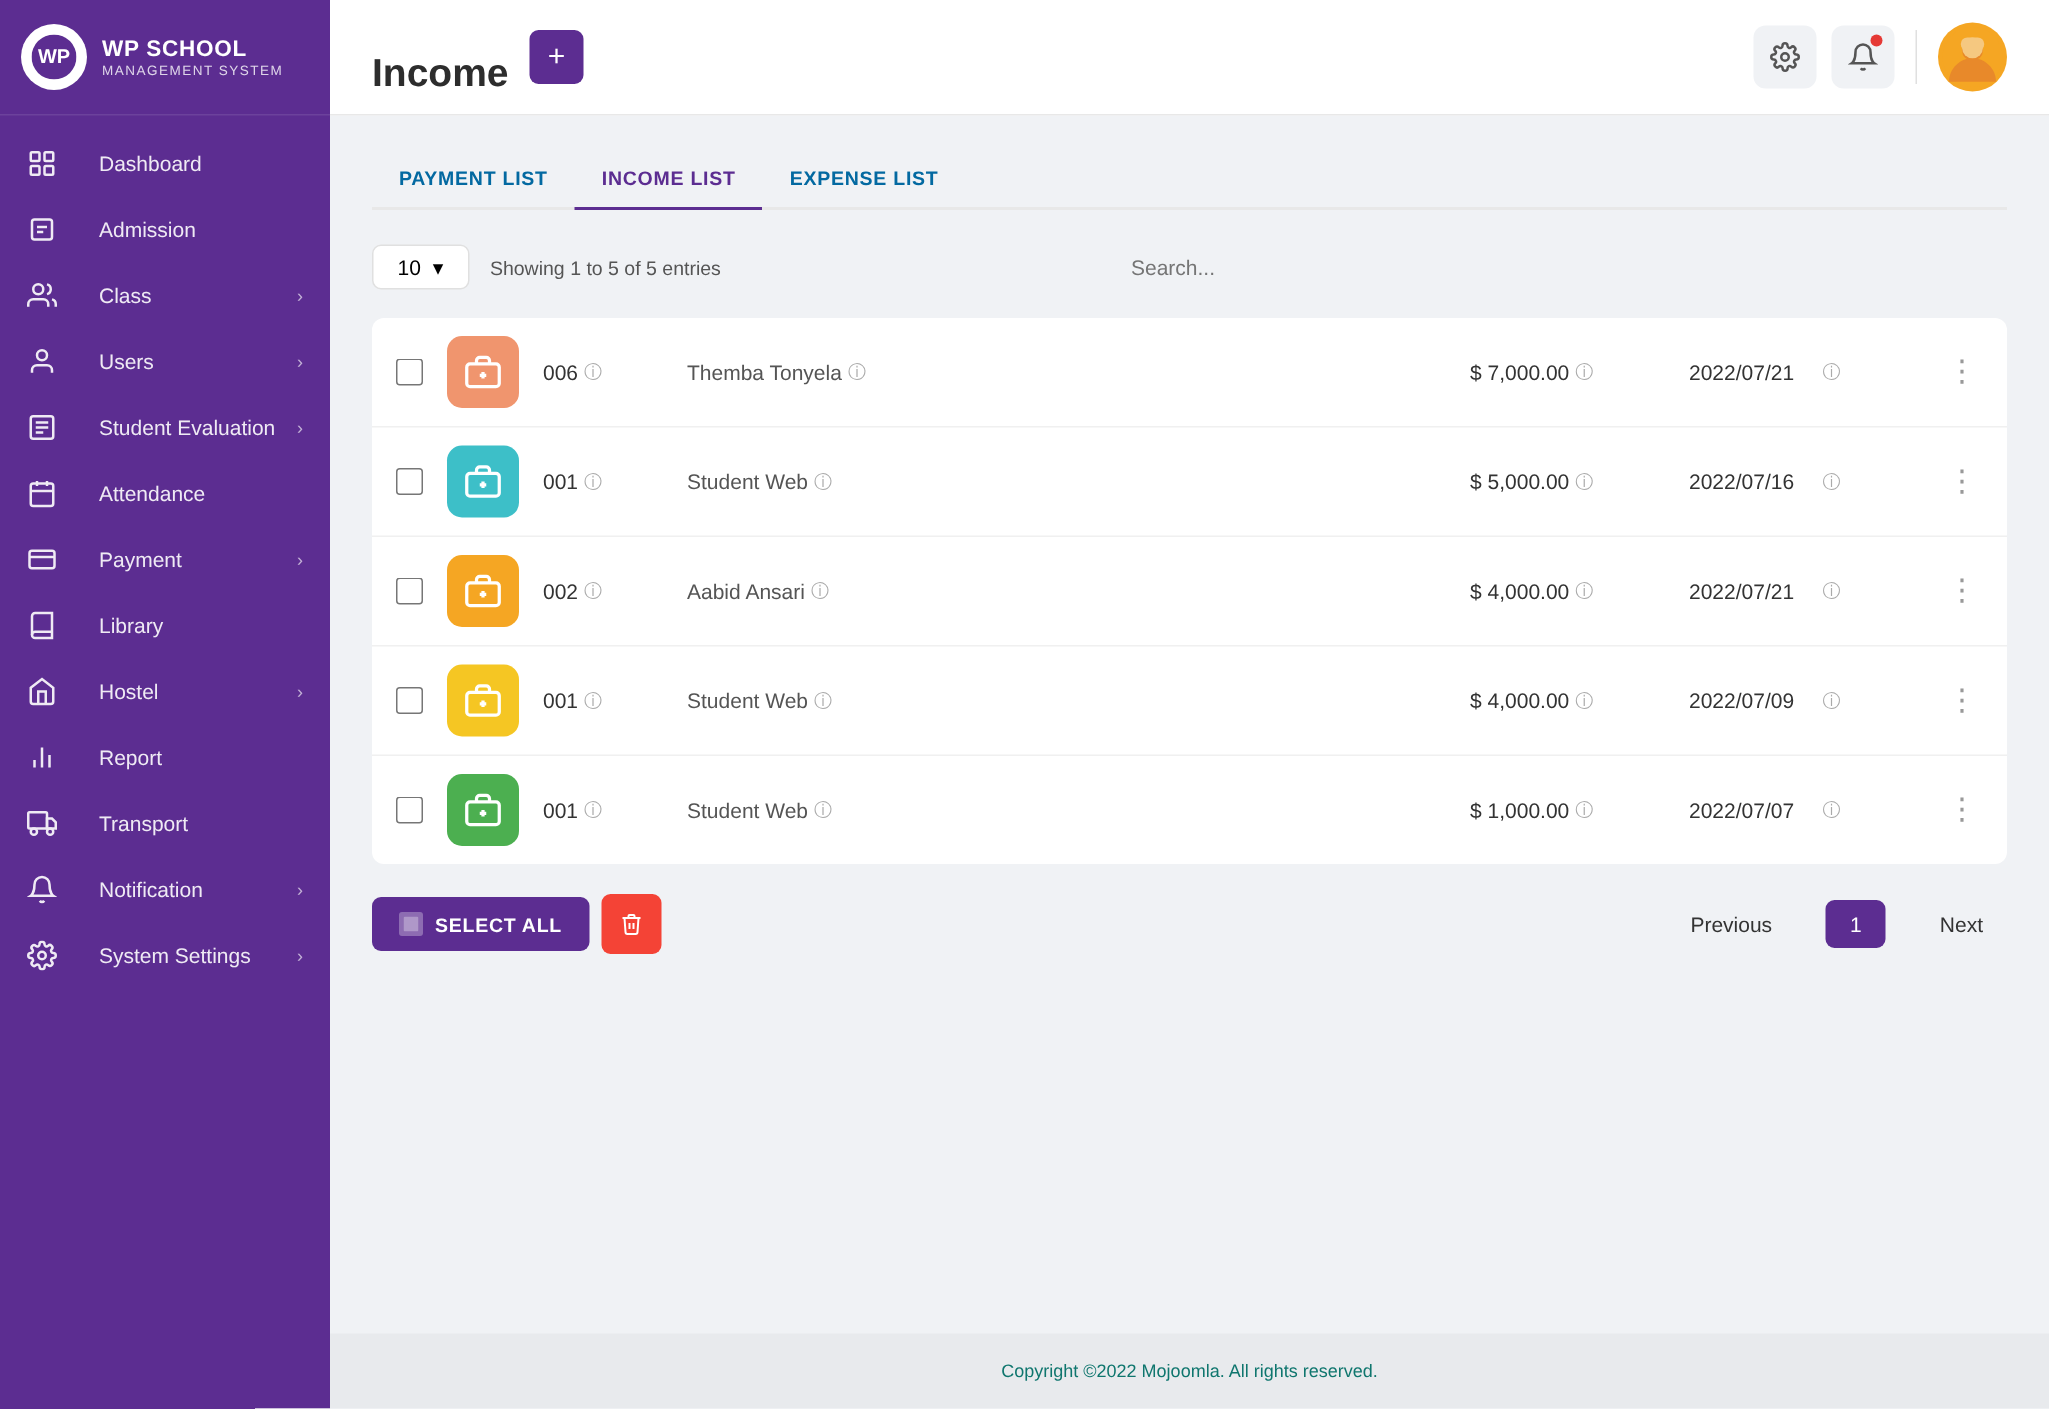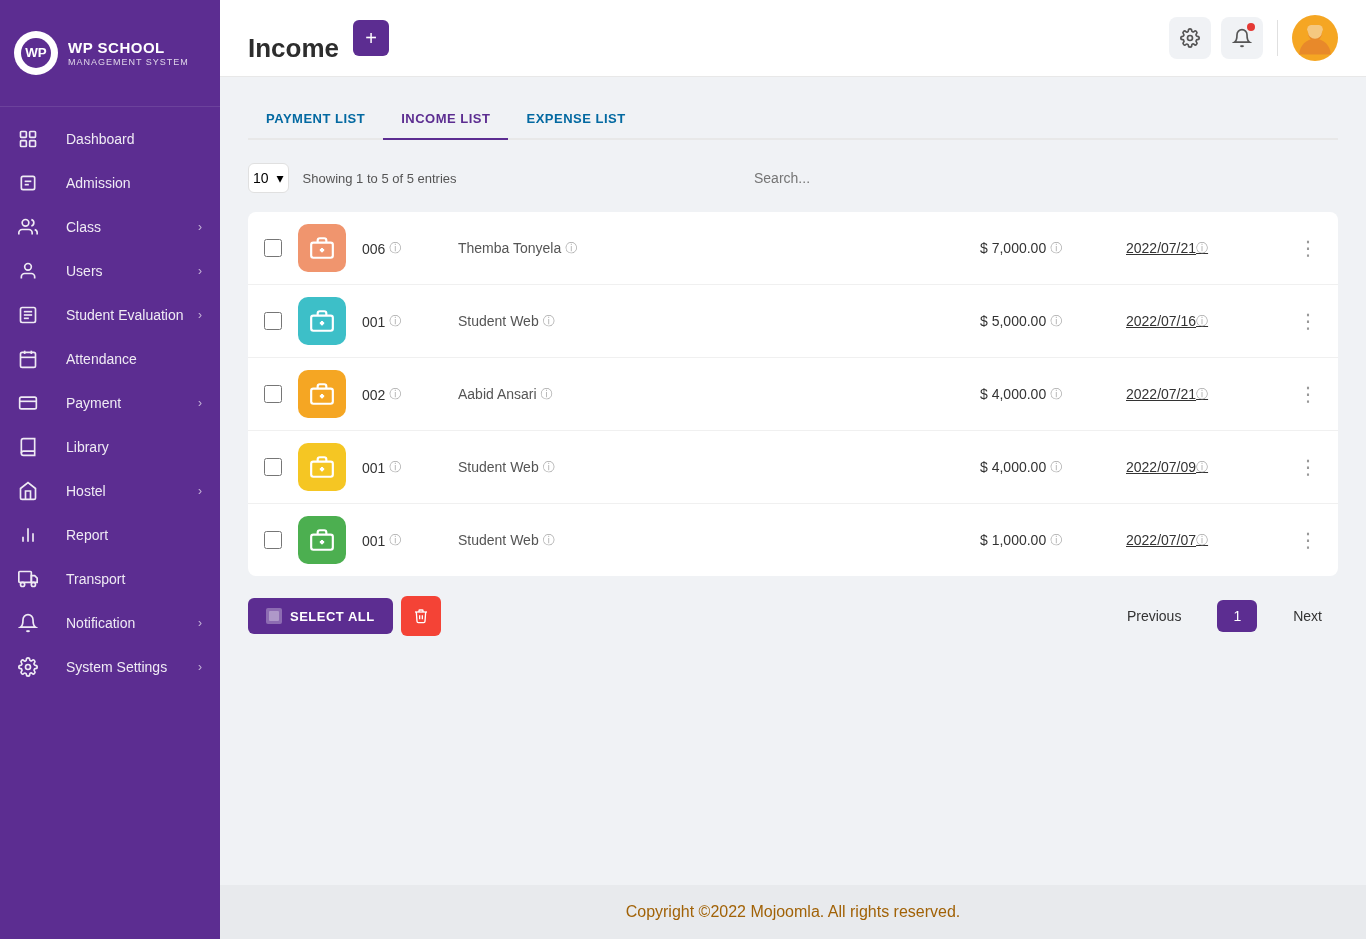--- a/index.html
+++ b/index.html
@@ -14,21 +14,21 @@
       background: #5c2d91;
       color: #fff;
       display: flex;
       flex-direction: column;
       min-height: 939px;
       flex-shrink: 0;
     }
     .sidebar-logo {
       display: flex;
       align-items: center;
-      padding: 31px 14px;
+      padding: 16px 14px;
       border-bottom: 1px solid rgba(255,255,255,0.1);
       gap: 10px;
     }
     .logo-icon {
       width: 44px; height: 44px;
       background: #fff;
       border-radius: 50%;
       display: flex; align-items: center; justify-content: center;
       overflow: hidden;
       flex-shrink: 0;
@@ -107,21 +107,21 @@
     .tab.active { color: #5c2d91; border-bottom-color: #5c2d91; }
 
     
     .table-toolbar {
       display: flex; align-items: center; justify-content: space-between;
       margin-bottom: 16px; gap: 16px;
     }
     .entries-select {
       display: flex; align-items: center; gap: 8px;
       background: #fff; border: 1px solid #e0e0e0; border-radius: 6px;
-      padding: 6px 4px; font-size: 14px; cursor: pointer;
+      padding: 6px 16px; font-size: 14px; cursor: pointer;
     }
     .showing-text { font-size: 13px; color: #555; text-align: center; }
     .search-input {
       flex: 1; max-width: 600px;
       background: #f0f2f5; border: none; border-radius: 6px;
       padding: 10px 16px; font-size: 14px; color: #888;
       outline: none;
     }
 
     
@@ -133,24 +133,24 @@
       gap: 16px;
     }
     .table-row:last-child { border-bottom: none; }
     .row-check { width: 18px; height: 18px; flex-shrink: 0; cursor: pointer; }
     .row-icon {
       width: 48px; height: 48px; border-radius: 10px;
       display: flex; align-items: center; justify-content: center;
       flex-shrink: 0;
     }
     .row-icon svg { width: 26px; height: 26px; }
-    .row-id { min-width: 80px; font-size: 14px; color: #333; display: flex; align-items: flex-end; gap: 4px; }
+    .row-id { min-width: 80px; font-size: 14px; color: #333; display: flex; align-items: center; gap: 4px; }
     .row-name { flex: 1; font-size: 14px; color: #555; display: flex; align-items: center; gap: 4px; }
     .row-amount { min-width: 130px; font-size: 14px; color: #333; display: flex; align-items: center; gap: 4px; }
-    .row-date { min-width: 150px; font-size: 14px; color: #333; display: flex; align-items: flex-start; gap: 0; text-decoration: underline; }
+    .row-date { min-width: 150px; font-size: 14px; color: #333; display: flex; align-items: flex-start; gap: 19px; }
     .row-actions { min-width: 30px; display: flex; justify-content: flex-end; }
     .info-icon { color: #aaa; font-size: 12px; cursor: pointer; }
     .dots-btn { background: none; border: none; cursor: pointer; color: #999; font-size: 20px; line-height: 1; padding: 0 4px; }
 
     
     .bottom-bar {
       display: flex; align-items: center; justify-content: space-between;
       padding: 20px 0 10px;
     }
     .bottom-left { display: flex; align-items: center; gap: 8px; }
@@ -168,21 +168,21 @@
     .pagination { display: flex; align-items: center; gap: 20px; }
     .page-btn {
       padding: 8px 16px; border-radius: 6px; border: none;
       font-size: 14px; cursor: pointer; background: none; color: #333;
     }
     .page-btn.active { background: #5c2d91; color: #fff; }
 
     
     .footer {
       background: #e8eaed; text-align: center;
-      padding: 18px; font-size: 16px; color: #a16207;
+      padding: 18px; font-size: 12px; color: #0f766e;
     }
 
     
     .ic-salmon { background: #f0956e; }
     .ic-teal { background: #3dbfc8; }
     .ic-orange { background: #f5a623; }
     .ic-yellow { background: #f5c623; }
     .ic-green { background: #4caf50; }
   </style>
 </head>

